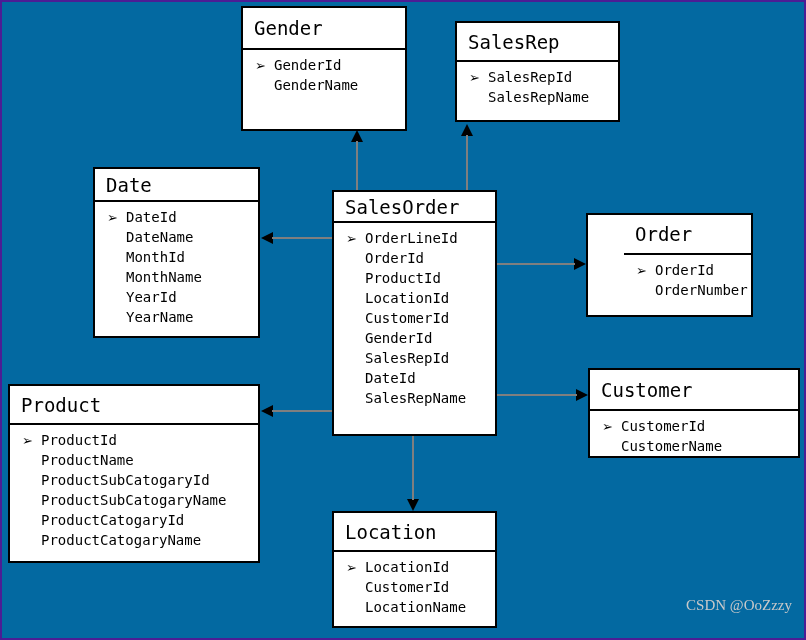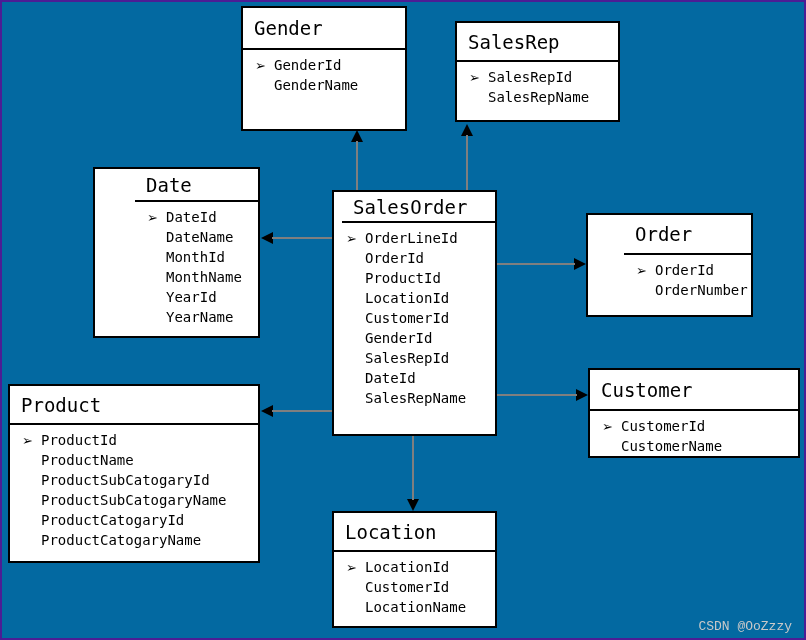--- a/index.html
+++ b/index.html
@@ -50,24 +50,24 @@
     font-size: 13px;
     color: #000000;
     font-family: "DejaVu Sans", sans-serif;
     flex: 0 0 19px;
   }
   
   #tbl-gender     { left:239px; top:4px;   width:166px; height:125px; }
   #tbl-gender     .tbl-title { height:40px; }
   #tbl-salesrep   { left:453px; top:19px;  width:165px; height:101px; }
   #tbl-salesrep   .tbl-title { height:37px; }
-  #tbl-date       { left:91px;  top:165px; width:167px; height:171px;padding-left:40px; }
+  #tbl-date       { left:91px;  top:165px; width:167px; height:171px; }
   #tbl-date       .tbl-title { height:31px; }
   #tbl-salesorder { left:330px; top:188px; width:165px; height:246px; }
-  #tbl-salesorder .tbl-title { height:29px;margin-left:8px; }
+  #tbl-salesorder .tbl-title { height:29px; }
   #tbl-order      { left:584px; top:211px; width:167px; height:104px;padding-left:36px; }
   #tbl-order      .tbl-title { height:38px; }
   #tbl-customer   { left:586px; top:366px; width:212px; height:90px; }
   #tbl-customer   .tbl-title { height:40px; }
   #tbl-product    { left:6px;   top:382px; width:252px; height:179px; }
   #tbl-product    .tbl-title { height:37px; }
   #tbl-location   { left:330px; top:509px; width:165px; height:117px; }
   #tbl-location   .tbl-title { height:37px; }
 
   
@@ -86,23 +86,23 @@
   #arrow-salesrep { left:458px; top:122px; width:14px; height:66px; }
   #arrow-date     { left:259px; top:229px; width:71px; height:14px; }
   #arrow-order    { left:495px; top:255px; width:89px; height:14px; }
   #arrow-product  { left:259px; top:402px; width:71px; height:14px; }
   #arrow-customer { left:495px; top:386px; width:91px; height:14px; }
   #arrow-location { left:404px; top:434px; width:14px; height:75px; }
 
   .watermark {
     position: absolute;
     right: 12px;
-    bottom: 4px;
-    font-family: Liberation Mono, monospace;
-    font-size: 13px;
+    bottom: 24px;
+    font-family: Liberation Serif, serif;
+    font-size: 15px;
     color: #c9c9c9;
   }
 </style>
 </head>
 <body>
 
 <div class="canvas">
 
   <div class="tbl" id="tbl-gender">
       <div class="tbl-title">Gender</div>

